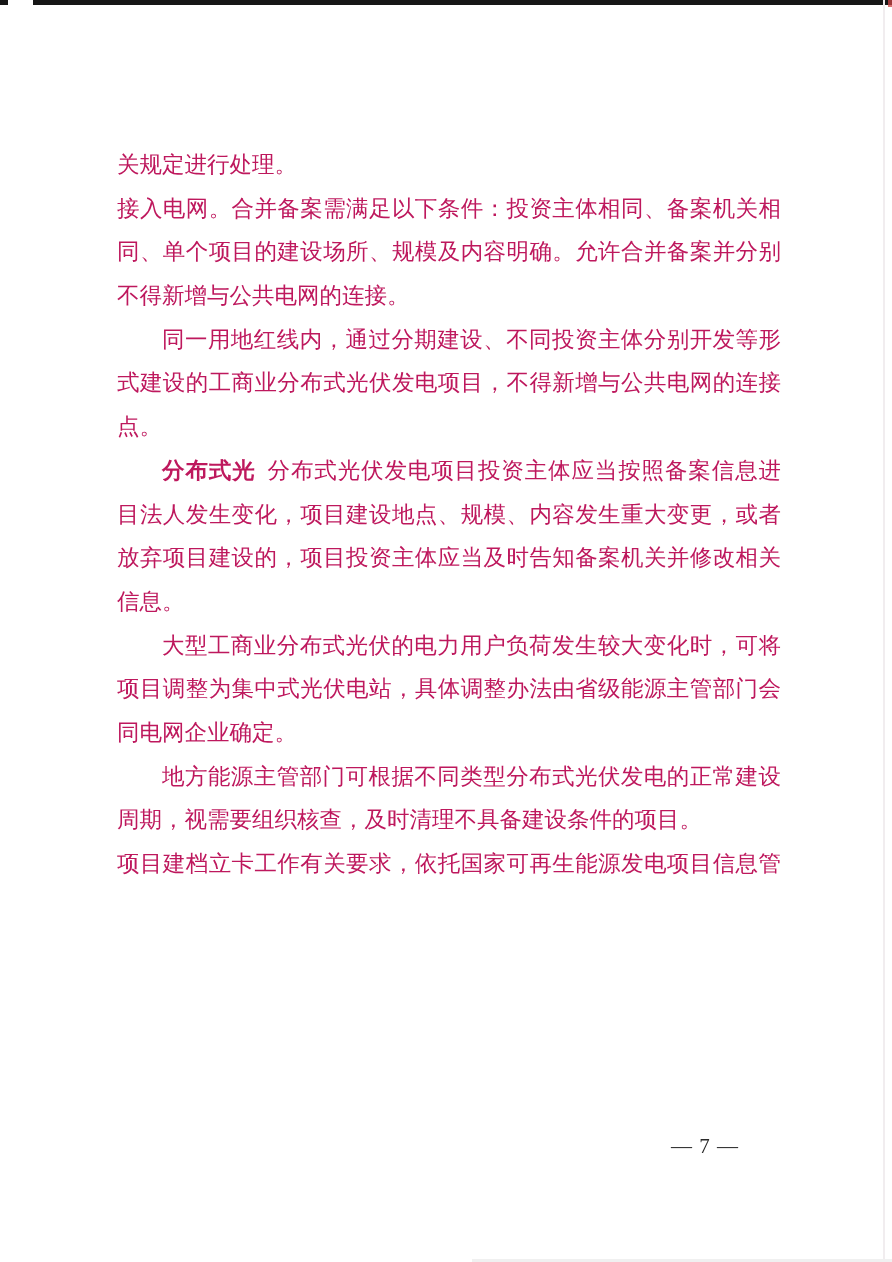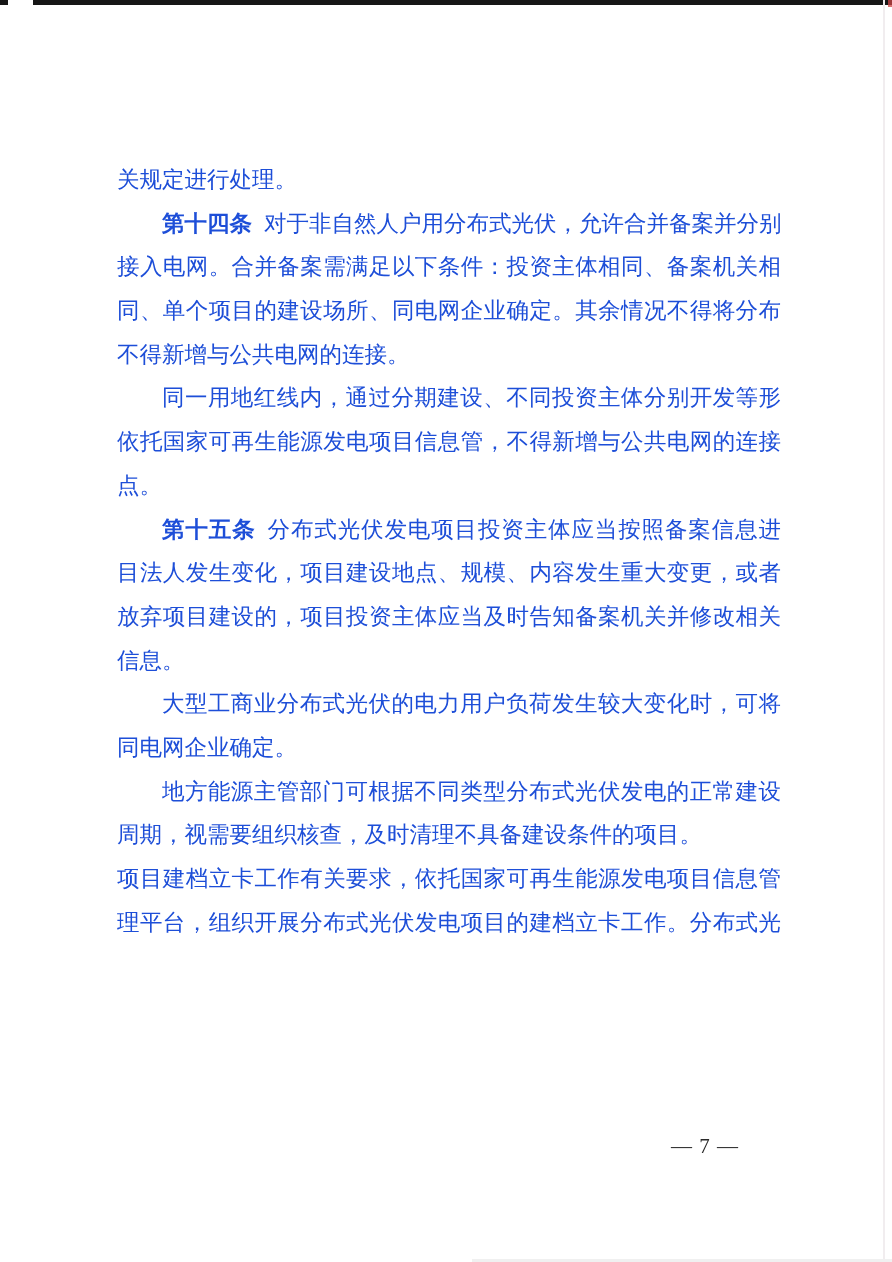--- a/index.html
+++ b/index.html
@@ -42,23 +42,23 @@
   .scan-bottom-line {
     position: absolute;
     bottom: 0; right: 0;
     width: 420px; height: 3px;
     background: #f0f0f0;
   }
   
   .text-block {
     position: absolute;
     left: 117px;
-    top: 158px;
+    top: 143px;
     width: 664px;
-    color: #1d4ed8;
+    color: #be185d;
   }
   .line {
     height: 43.7px;
     line-height: 43.7px;
     font-size: 22.5px;
     text-align: justify;
     text-align-last: justify;
     text-justify: inter-character;
     white-space: nowrap;
     letter-spacing: 0;
@@ -91,32 +91,31 @@
 <body>
 
 <div class="scan-top-bar"></div>
 <div class="scan-top-notch"></div>
 <div class="scan-corner-dot"></div>
 <div class="scan-right-line"></div>
 <div class="scan-bottom-line"></div>
 
 <div class="text-block">
   <div class="line para-end"><span>关规定进行处理。</span></div>
-  <div class="line indent"><span class="art">第十四条</span><span>对于非自然人户用分布式光伏，允许合并备案并分别</span></div>
   <div class="line"><span>接入电网。合并备案需满足以下条件：投资主体相同、备案机关相</span></div>
-  <div class="line"><span>同、单个项目的建设场所、同电网企业确定。其余情况不得将分布</span></div>
+  <div class="line"><span>同、单个项目的建设场所、规模及内容明确。允许合并备案并分别</span></div>
   <div class="line para-end"><span>不得新增与公共电网的连接。</span></div>
   <div class="line indent"><span>同一用地红线内，通过分期建设、不同投资主体分别开发等形</span></div>
-  <div class="line"><span>依托国家可再生能源发电项目信息管，不得新增与公共电网的连接</span></div>
+  <div class="line"><span>式建设的工商业分布式光伏发电项目，不得新增与公共电网的连接</span></div>
   <div class="line para-end"><span>点。</span></div>
-  <div class="line indent"><span class="art">第十五条</span><span>分布式光伏发电项目投资主体应当按照备案信息进</span></div>
+  <div class="line indent"><span class="art">分布式光</span><span>分布式光伏发电项目投资主体应当按照备案信息进</span></div>
   <div class="line"><span>目法人发生变化，项目建设地点、规模、内容发生重大变更，或者</span></div>
   <div class="line"><span>放弃项目建设的，项目投资主体应当及时告知备案机关并修改相关</span></div>
   <div class="line para-end"><span>信息。</span></div>
   <div class="line indent"><span>大型工商业分布式光伏的电力用户负荷发生较大变化时，可将</span></div>
+  <div class="line"><span>项目调整为集中式光伏电站，具体调整办法由省级能源主管部门会</span></div>
   <div class="line para-end"><span>同电网企业确定。</span></div>
   <div class="line indent"><span>地方能源主管部门可根据不同类型分布式光伏发电的正常建设</span></div>
   <div class="line para-end"><span>周期，视需要组织核查，及时清理不具备建设条件的项目。</span></div>
   <div class="line"><span>项目建档立卡工作有关要求，依托国家可再生能源发电项目信息管</span></div>
-  <div class="line"><span>理平台，组织开展分布式光伏发电项目的建档立卡工作。分布式光</span></div>
 </div>
 
 <div class="page-number">— 7 —</div>
 
 </body></html>

